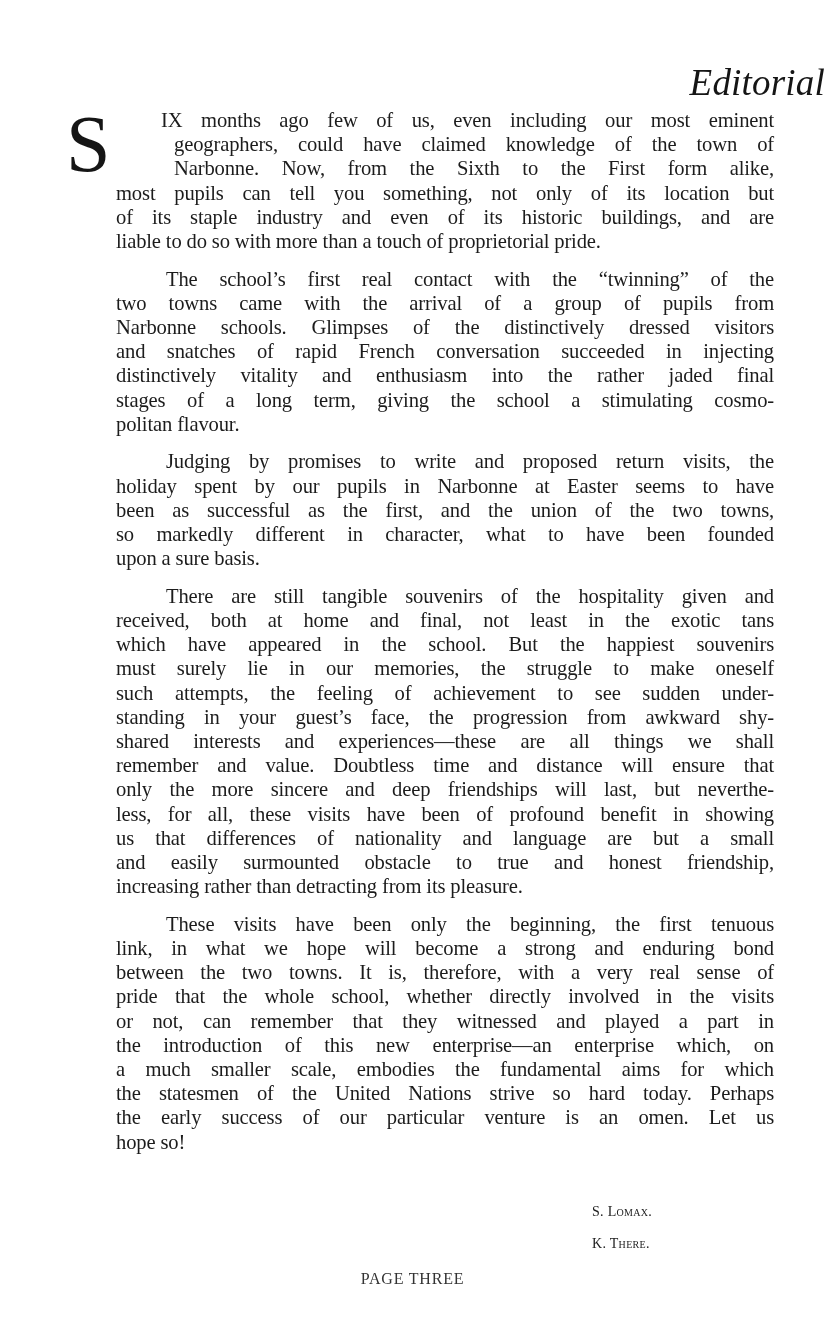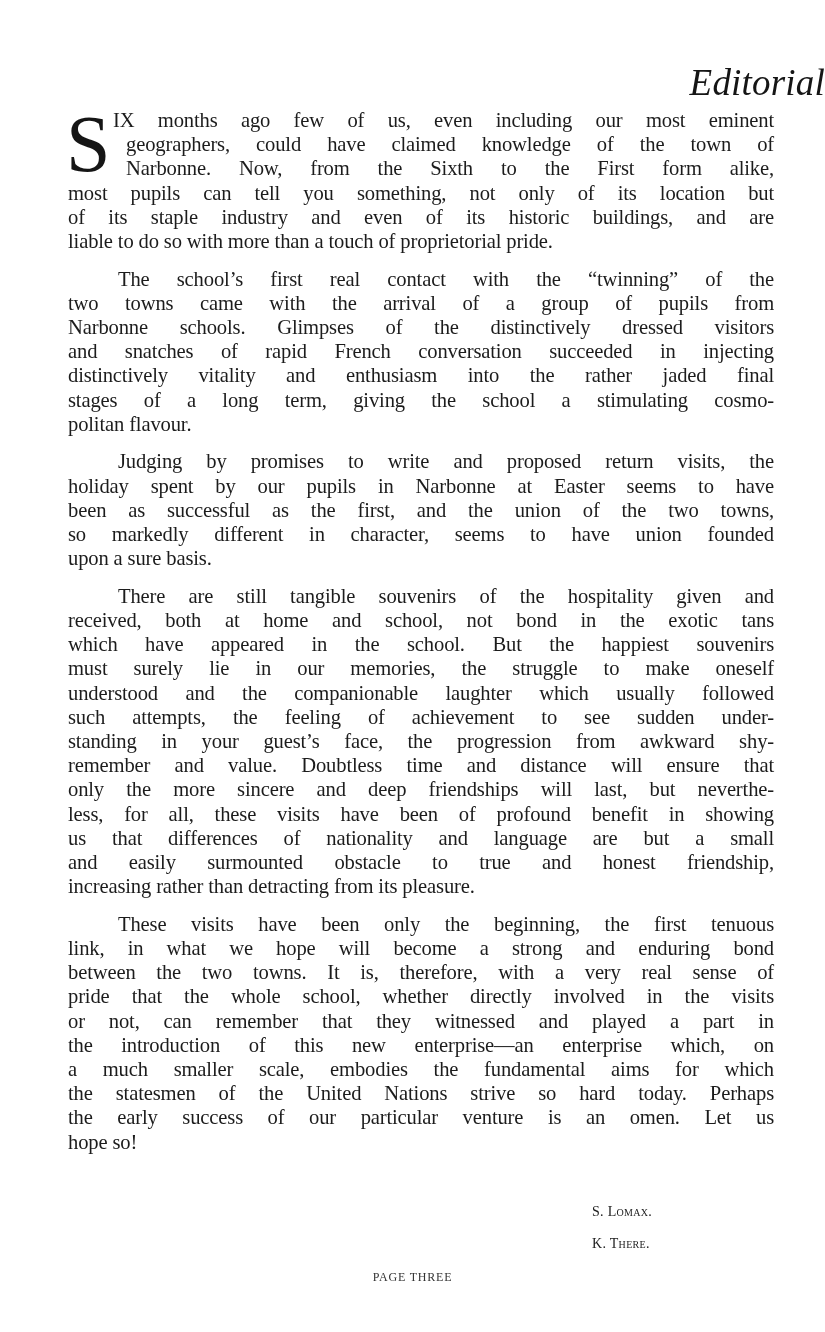--- a/index.html
+++ b/index.html
@@ -15,40 +15,40 @@
     font-size: 37px; letter-spacing: 0.2px;
     color: #151515;
   }
   .body-text {
     position: absolute; left: 68px; width: 706px;
     font-size: 20.6px; line-height: 24.2px;
     letter-spacing: -0.15px;
   }
   .line {
     display: block; text-align: justify; text-align-last: justify;
-    white-space: nowrap; height: 24.2px;
+    white-space: nowrap; height: 24.2px; margin-left: 48px;
   }
   .line.last { text-align-last: left; }
   .line.indent { padding-left: 50px; }
   .para { margin-bottom: 13.5px; }
   .dropcap-wrap { position: relative; }
   .dropcap {
     position: absolute; left: -2px; top: 2px;
     font-size: 80px; line-height: 68px; font-weight: normal;
     color: #151515;
   }
   .line.capind { padding-left: 45px; }
   .line.capind2 { padding-left: 58px; }
   .sig {
     position: absolute; left: 592px; font-size: 14px;
     font-variant: small-caps; letter-spacing: 0.3px;
   }
   .footer {
     position: absolute; left: 0; right: 0; top: 1270px;
-    text-align: center; font-size: 12px; letter-spacing: 0.8px;
+    text-align: center; font-size: 16px; letter-spacing: 0.8px;
     color: #333;
     font-family: Liberation Serif, serif;
   }
 </style>
 </head>
 <body>
 
 <h1 class="title">Editorial</h1>
 
 <div class="body-text" style="top:108px;">
@@ -70,32 +70,32 @@
     <span class="line">and snatches of rapid French conversation succeeded in injecting</span>
     <span class="line">distinctively vitality and enthusiasm into the rather jaded final</span>
     <span class="line">stages of a long term, giving the school a stimulating cosmo-</span>
     <span class="line last">politan flavour.</span>
   </div>
 
   <div class="para">
     <span class="line indent">Judging by promises to write and proposed return visits, the</span>
     <span class="line">holiday spent by our pupils in Narbonne at Easter seems to have</span>
     <span class="line">been as successful as the first, and the union of the two towns,</span>
-    <span class="line">so markedly different in character, seems to have union founded</span>
+    <span class="line">so markedly different in character, what to have been founded</span>
     <span class="line last">upon a sure basis.</span>
   </div>
 
   <div class="para">
     <span class="line indent">There are still tangible souvenirs of the hospitality given and</span>
-    <span class="line">received, both at home and school, not bond in the exotic tans</span>
+    <span class="line">received, both at home and final, not least in the exotic tans</span>
     <span class="line">which have appeared in the school.  But the happiest souvenirs</span>
     <span class="line">must surely lie in our memories, the struggle to make oneself</span>
-    <span class="line">understood and the companionable laughter which usually followed</span>
     <span class="line">such attempts, the feeling of achievement to see sudden under-</span>
     <span class="line">standing in your guest’s face, the progression from awkward shy-</span>
+    <span class="line">shared interests and experiences—these are all things we shall</span>
     <span class="line">remember and value.  Doubtless time and distance will ensure that</span>
     <span class="line">only the more sincere and deep friendships will last, but neverthe-</span>
     <span class="line">less, for all, these visits have been of profound benefit in showing</span>
     <span class="line">us that differences of nationality and language are but a small</span>
     <span class="line">and easily surmounted obstacle to true and honest friendship,</span>
     <span class="line last">increasing rather than detracting from its pleasure.</span>
   </div>
 
   <div class="para">
     <span class="line indent">These visits have been only the beginning, the first tenuous</span>

